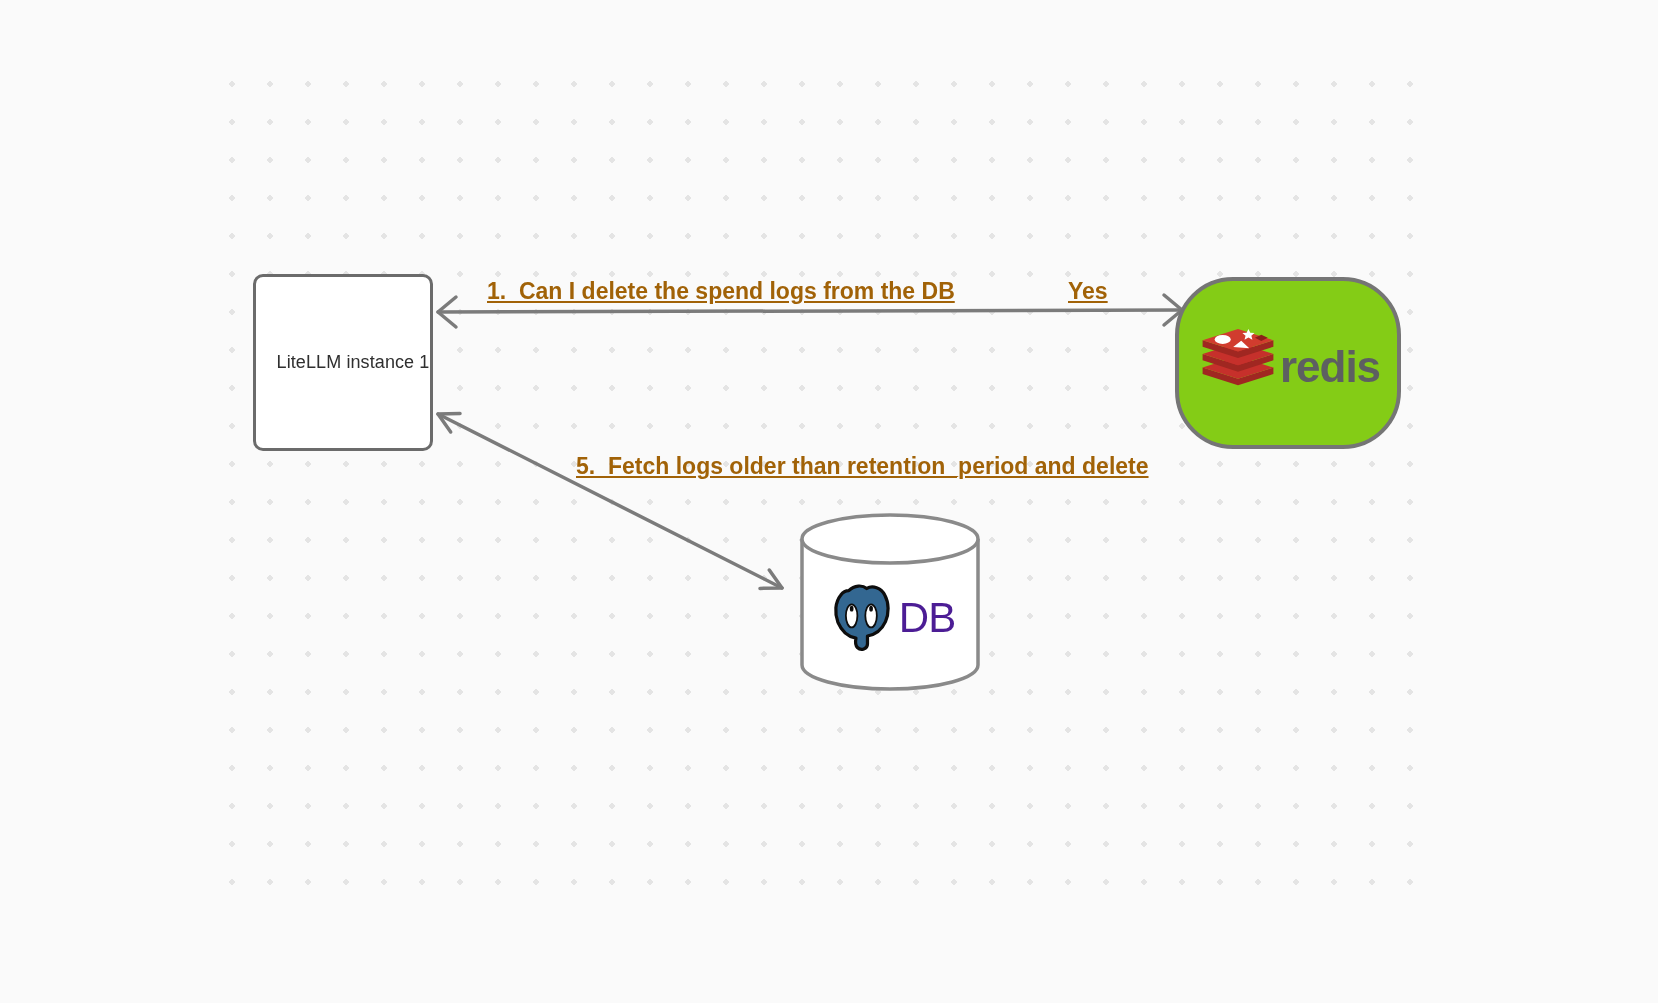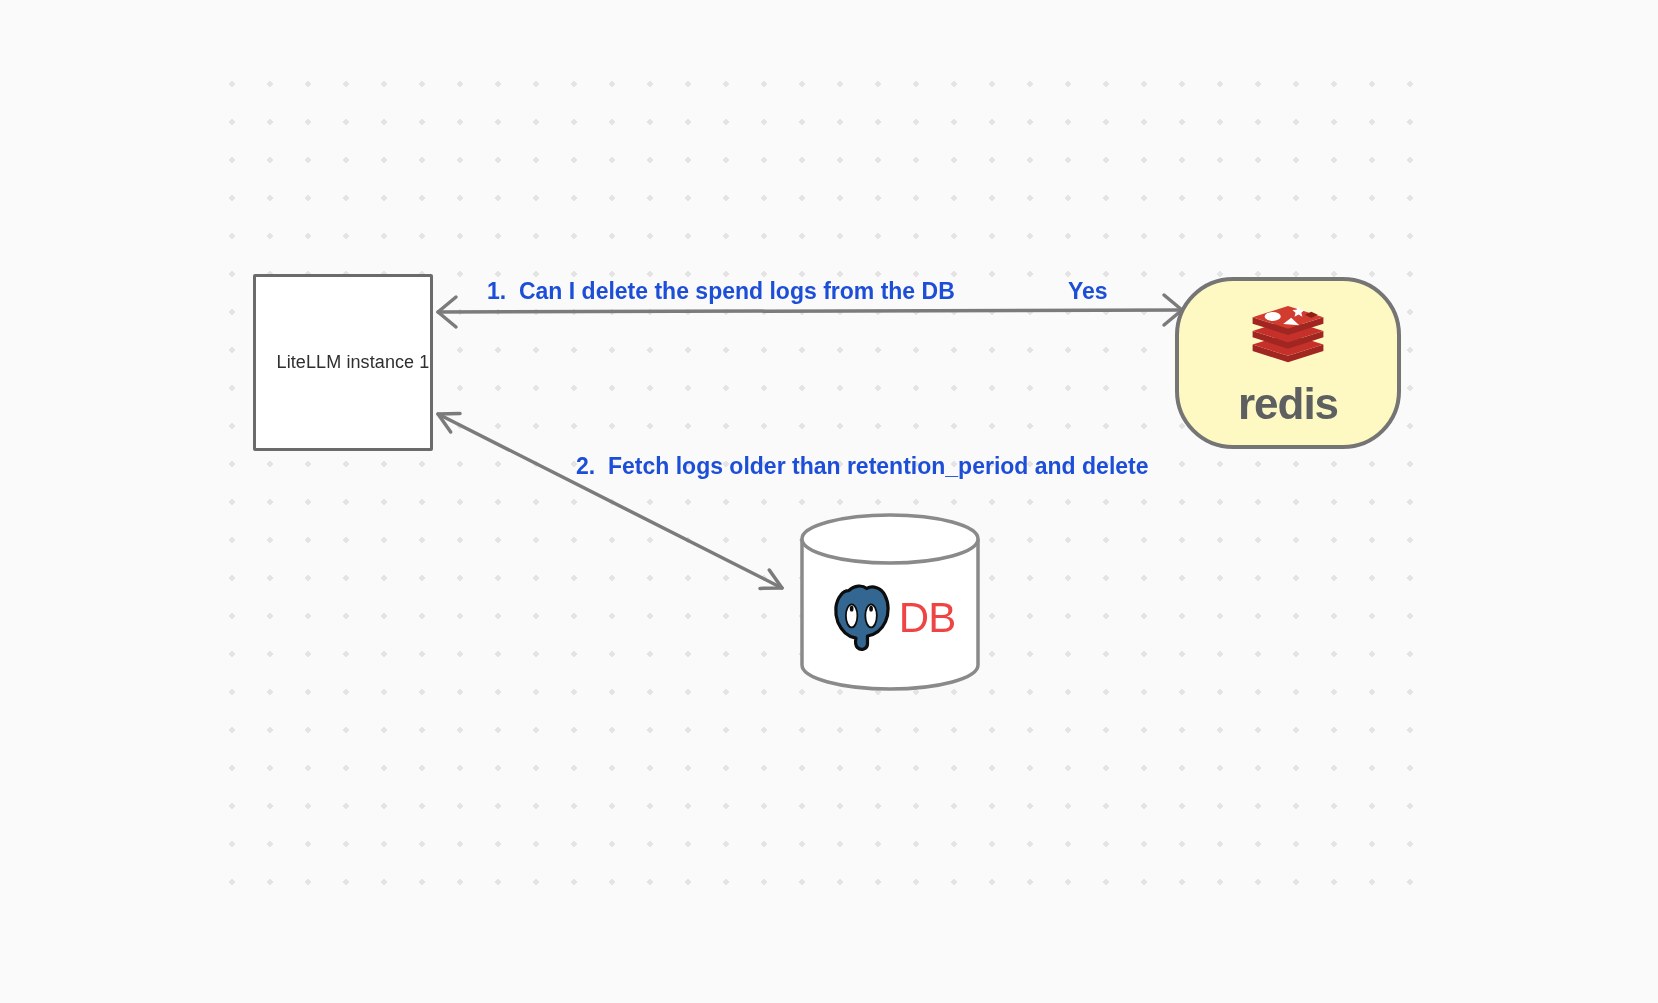--- a/index.html
+++ b/index.html
@@ -21,44 +21,44 @@
     background-image: radial-gradient(circle, #e4e4e4 2.6px, transparent 2.9px);
     background-size: 38px 38px;
   }
 
   .instance-box {
     position: absolute;
     left: 253px;
     width: 180px; height: 177px;
     background: #ffffff;
     border: 3.5px solid #6b6b6b;
-    border-radius: 2px;
+    border-radius: 10px;
     display: flex;
     align-items: center;
     justify-content: center;
     padding-left: 20px;
   }
   .instance-box .box-label {
     font-size: 18px;
     color: #2f2f2f;
     letter-spacing: 0.1px;
   }
   .box1 { top: 274px; }
   .box2 { top: 514px; }
   .box3 { top: 756px; height: 179px; }
 
   .redis-node {
     position: absolute;
     left: 1175px; top: 277px;
     width: 226px; height: 172px;
-    background: #fef9c3;
+    background: #84cc16;
     border: 4px solid #757575;
     border-radius: 58px;
     display: flex;
-    flex-direction: column;
+    flex-direction: row;
     align-items: center;
     justify-content: center;
     padding-top: 6px;
   }
   .redis-wordmark {
     font-size: 44px;
     font-weight: 700;
     color: #5d5f61;
     letter-spacing: -1px;
     line-height: 1;
@@ -77,21 +77,21 @@
     position: absolute;
     left: 14px; top: 66px;
     width: 162px; height: 80px;
     display: flex;
     align-items: center;
     justify-content: center;
   }
   .db-label {
     font-size: 42px;
     font-weight: 500;
-    color: #ef4444;
+    color: #4c1d95;
     letter-spacing: -1px;
     line-height: 1;
     margin-left: 2px;
   }
 
   .edges-overlay {
     position: absolute; left: 0; top: 0;
     width: 1658px; height: 1003px;
     pointer-events: none;
   }
@@ -100,23 +100,24 @@
     stroke-width: 3.5;
     fill: none;
     stroke-linecap: round;
     stroke-linejoin: round;
   }
 
   .edge-label {
     position: absolute;
     font-size: 23px;
     font-weight: 700;
-    color: #1d4ed8;
+    color: #a16207;
     line-height: 23px;
     white-space: pre;
+    text-decoration: underline;
   }
   .label-1 { left: 487px; top: 280px; }
   .label-yes { left: 1068px; top: 280px; }
   .label-2 { left: 576px; top: 455px; }
 </style>
 </head>
 <body>
 
 <div class="canvas">
 
@@ -171,15 +172,15 @@
         <ellipse cx="64" cy="47" rx="8" ry="16" fill="#ffffff" stroke="#0d0d0d" stroke-width="2.5"></ellipse>
         <ellipse cx="37" cy="37" rx="2.6" ry="4" fill="#0d0d0d"></ellipse>
         <ellipse cx="64" cy="37" rx="2.6" ry="4" fill="#0d0d0d"></ellipse>
       </svg>
       <span class="db-label">DB</span>
     </div>
   </div>
 
   <div class="edge-label label-1">1.  Can I delete the spend logs from the DB</div>
   <div class="edge-label label-yes">Yes</div>
-  <div class="edge-label label-2">2.  Fetch logs older than retention_period and delete</div>
+  <div class="edge-label label-2">5.  Fetch logs older than retention_period and delete</div>
 
 </div>
 
 </body></html>

